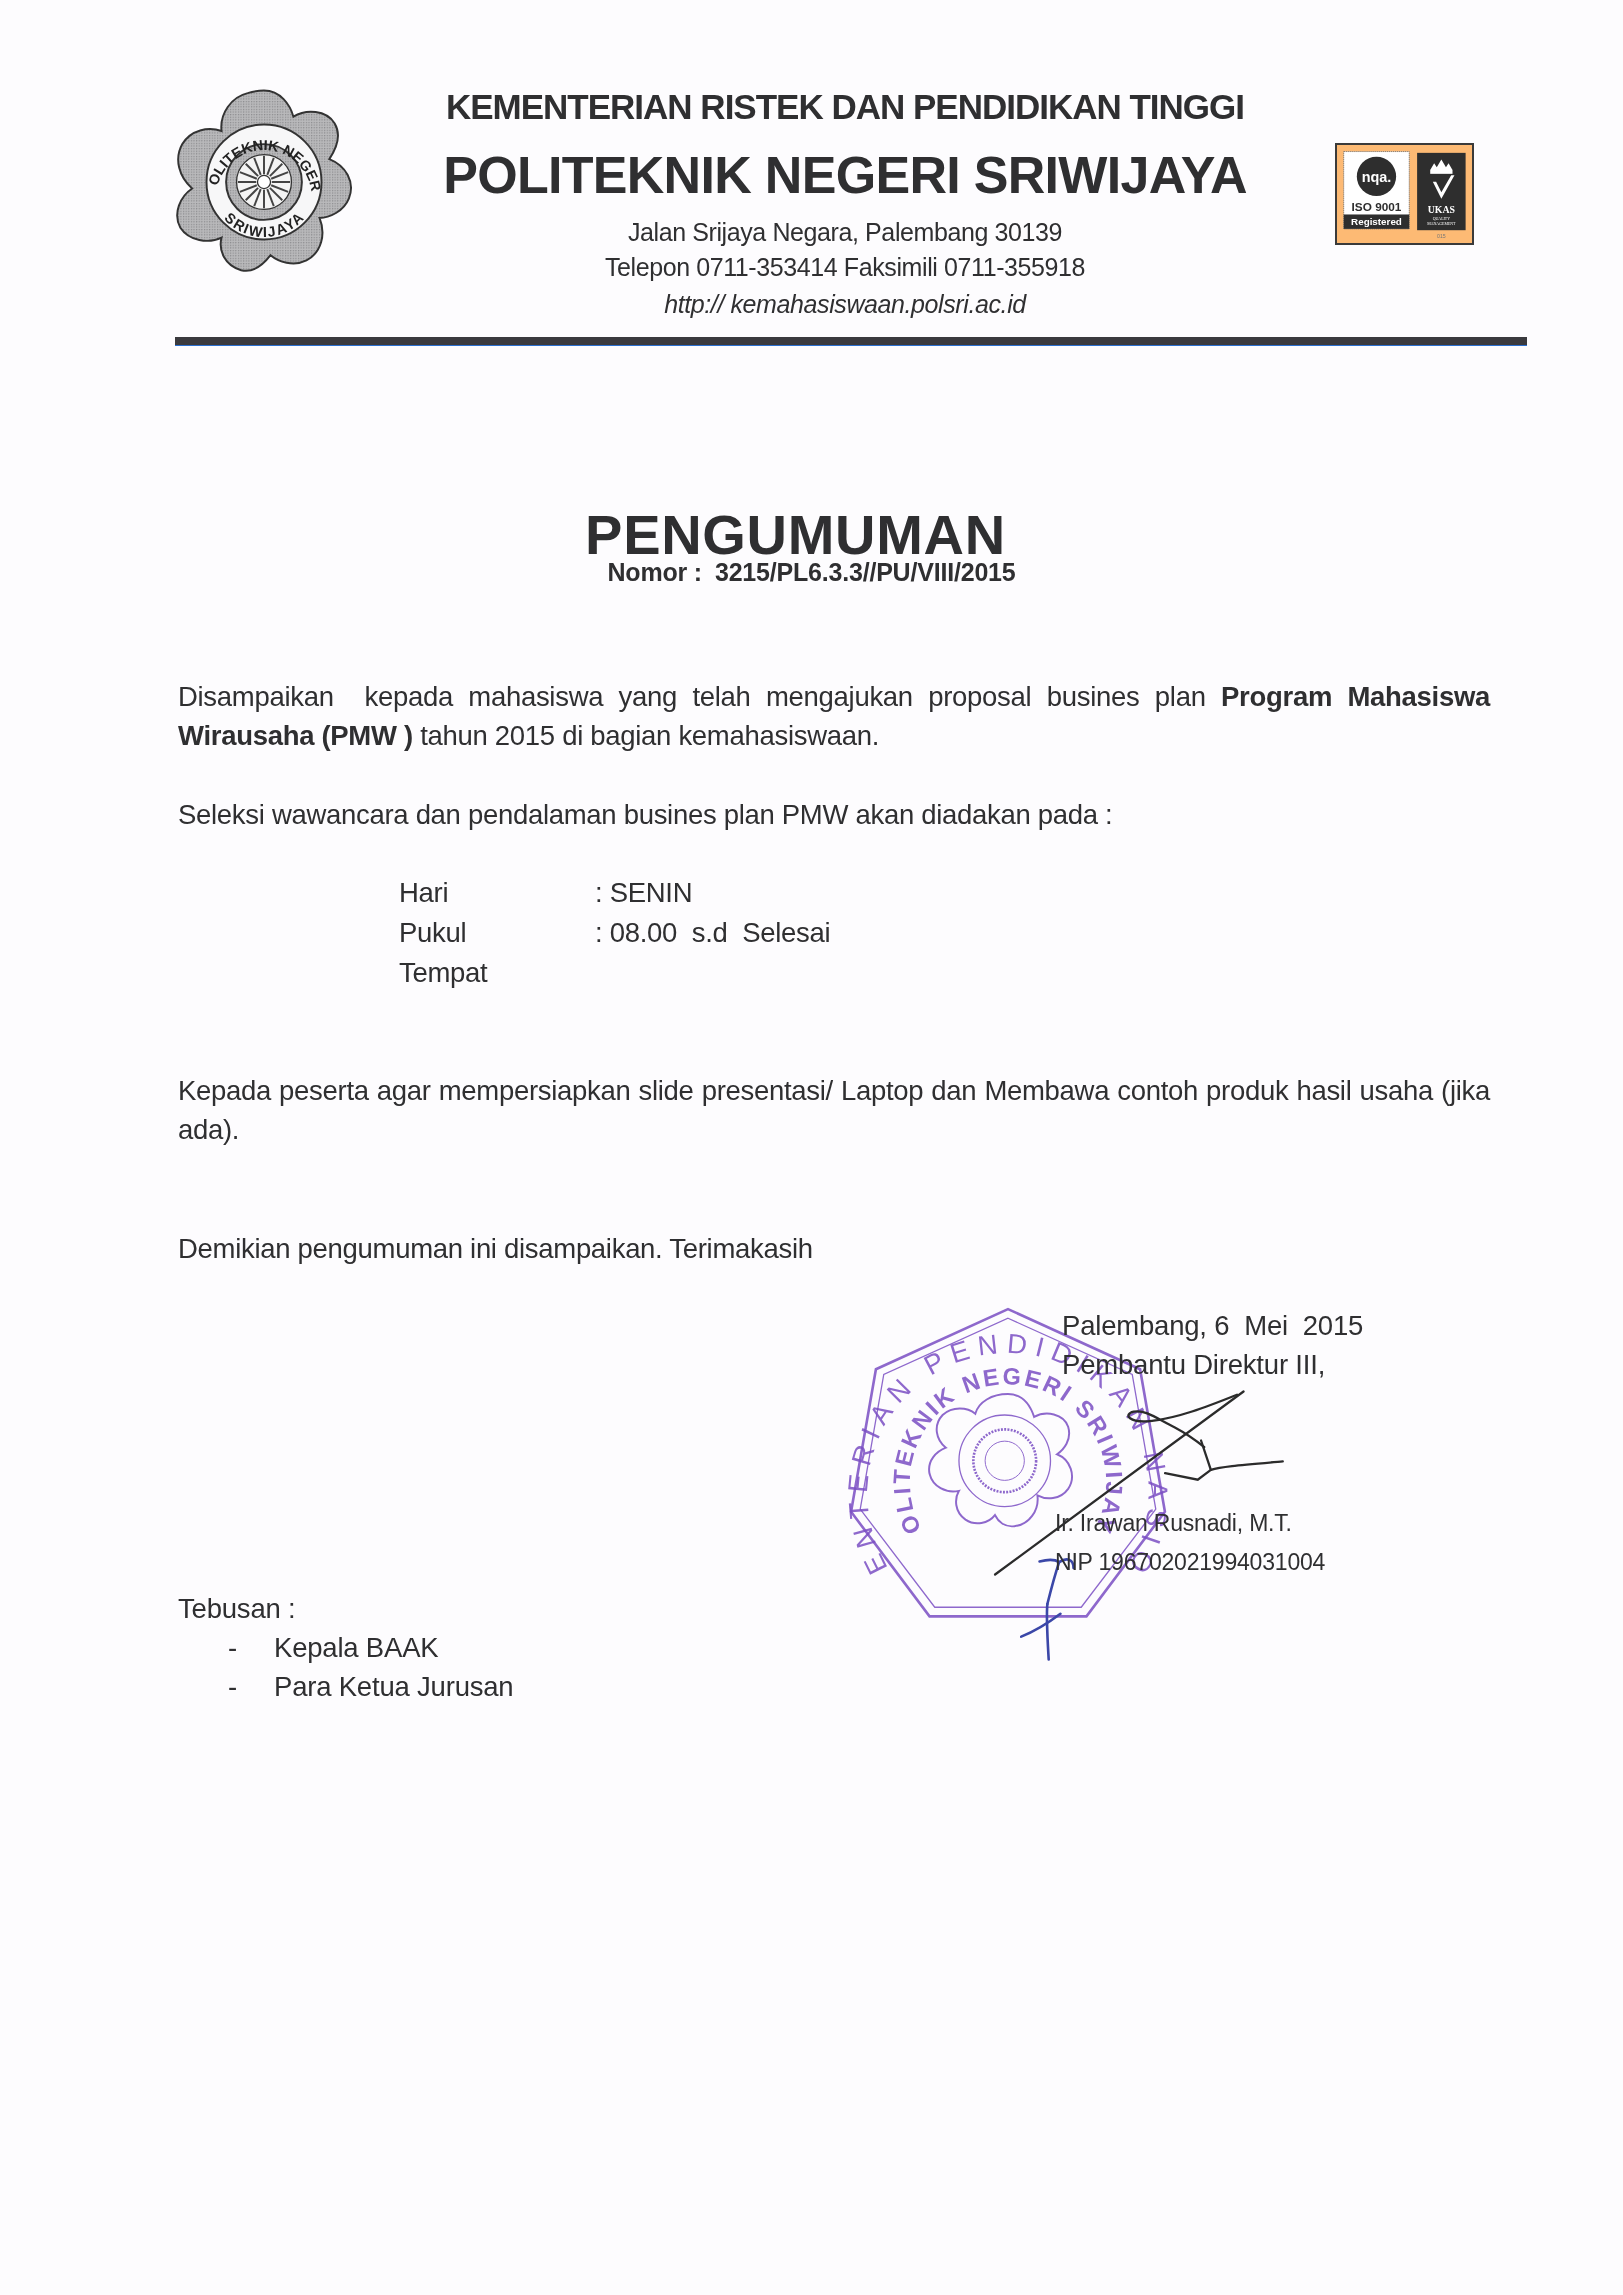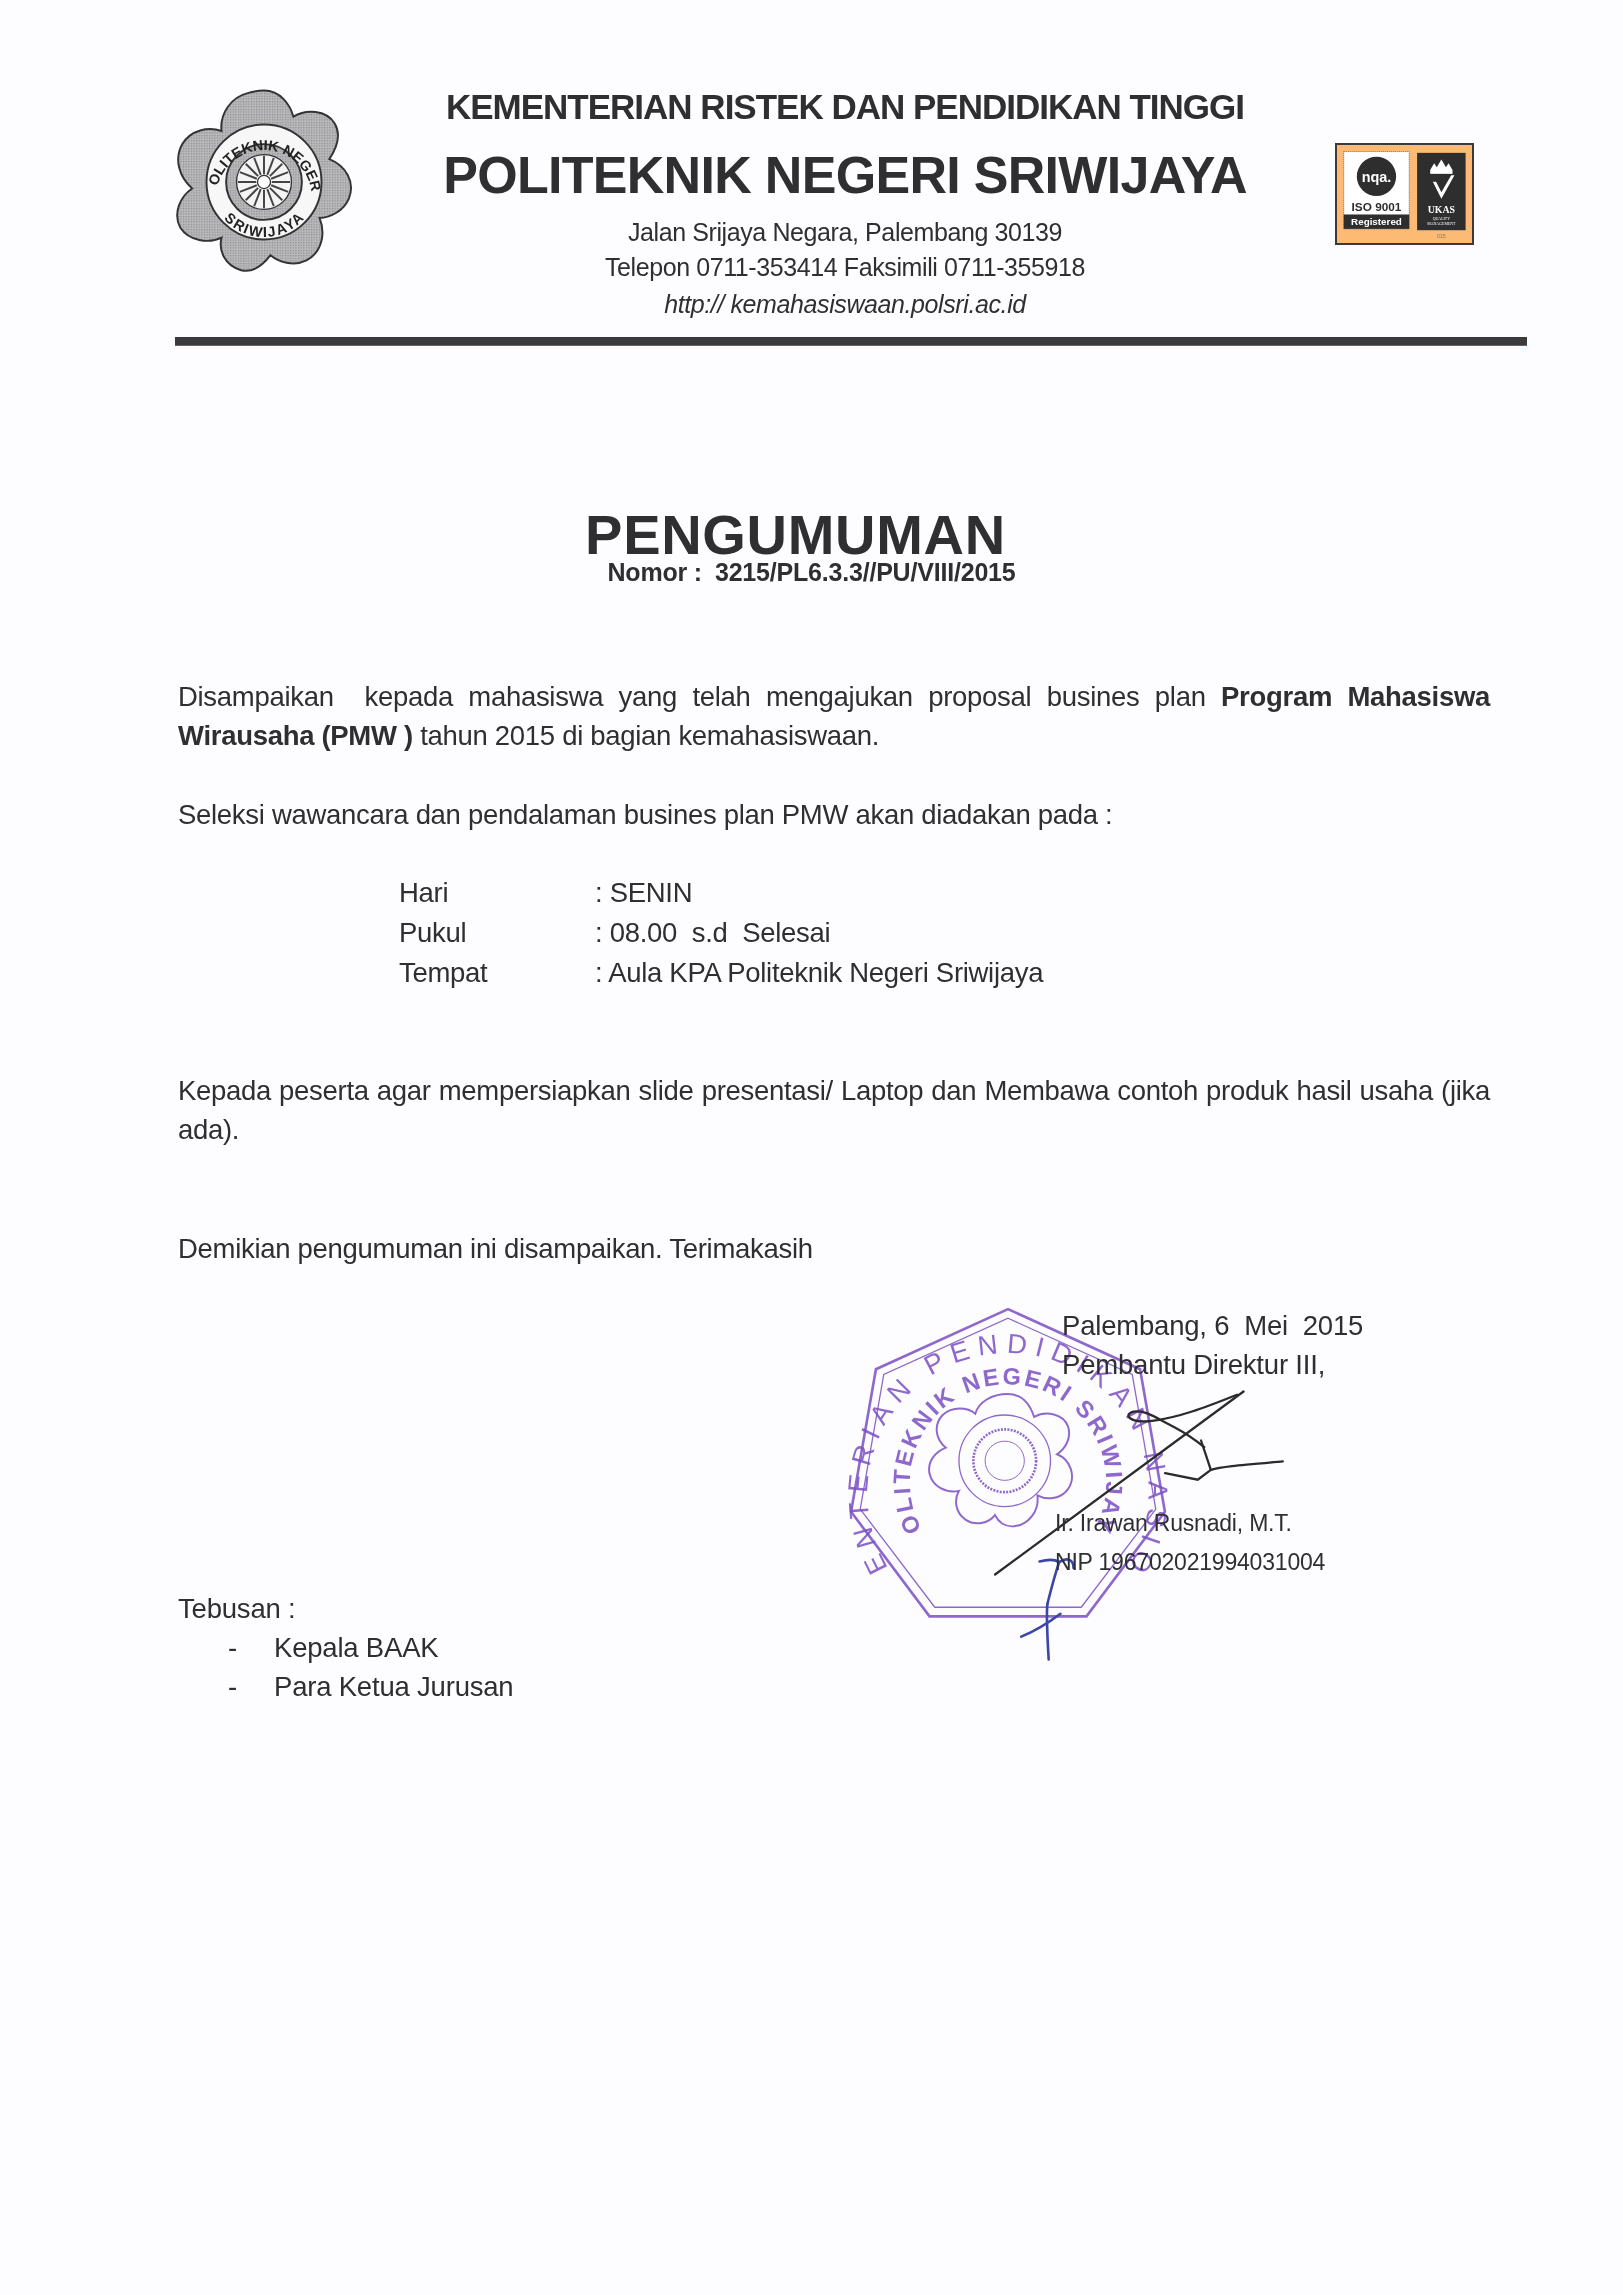--- a/index.html
+++ b/index.html
@@ -163,21 +163,20 @@
   <div class="sched-row">
     <div class="sched-label">Hari</div>
     <div class="sched-value">: SENIN</div>
   </div>
   <div class="sched-row">
     <div class="sched-label">Pukul</div>
     <div class="sched-value">: 08.00  s.d  Selesai</div>
   </div>
   <div class="sched-row">
     <div class="sched-label">Tempat</div>
-    <div class="sched-value">: Aula KPA Politeknik Negeri Sriwijaya</div>
   </div>
 </div>
 
 <div class="abs para" id="para-3">Kepada peserta agar mempersiapkan slide presentasi/ Laptop dan Membawa contoh produk hasil usaha (jika ada).</div>
 <div class="abs para" id="para-4">Demikian pengumuman ini disampaikan. Terimakasih</div>
 
 <div class="abs" id="stamp">
   <svg width="340" height="340" viewBox="0 0 520 520">
     <g fill="none" stroke="#7b4fc4" stroke-width="4" opacity="0.85">
       <polygon points="260,20 462,112 500,330 380,490 140,490 20,330 58,112"></polygon>

